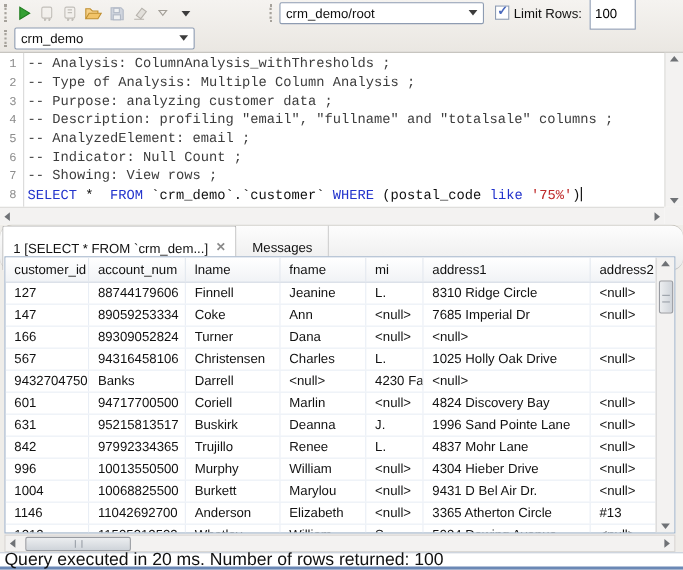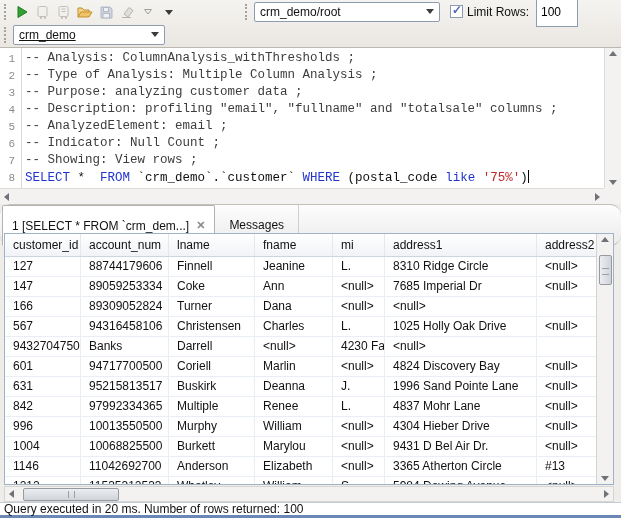--- a/index.html
+++ b/index.html
@@ -10,21 +10,21 @@
   .toolbar { position:absolute; top:0; left:0; right:0; height:47px;
              background:linear-gradient(#f5f3f0,#eae7e2); }
   .tb-row { display:flex; align-items:center; height:23px; padding:0 2px; }
   .grip { width:3px; height:16px; border-left:2px dotted #a6a29b; margin:0 4px 0 2px; }
   .tb-btn { width:21px; height:20px; display:flex; align-items:center; justify-content:center; }
   .combo { height:20px; background:#fff; border:1px solid #8e9cb2; border-radius:2px;
            display:flex; align-items:center; padding:0 5px; }
   .combo .cbo-arrow { margin-left:auto; width:0; height:0; border-left:4px solid transparent;
            border-right:4px solid transparent; border-top:5px solid #3c3c3c; }
   .combo-root { width:186px; margin-left:2px;gap:44px; }
-  .combo-profile { width:152px; margin-left:2px;text-decoration:underline; }
+  .combo-profile { width:164px; margin-left:2px; }
   .spacer70 { width:64px; }
   .checkbox { width:13px; height:13px; background:#fff; border:1px solid #8e9cb2;
               margin:0 4px 0 10px; position:relative; }
   .checkbox .check { position:absolute; left:1px; top:-3px; color:#4a69bd; font-size:12px; font-weight:bold; }
   .limit-input { width:42px; height:30px; background:#fff; border:1px solid #8e9cb2;
                  margin-left:7px; padding:1px 4px; font-size:12px; }
 
   
   .editor { position:absolute; top:47px; left:0; right:0; height:157px;
             background:#fff; border-top:1px solid #bab7b1; }
@@ -90,21 +90,21 @@
   .grid-hscroll { left:0; right:0; bottom:0; border:1px solid #d7d5d2; background:#f3f2f1; }
   .sb-thumb-h { position:absolute; left:18px; top:1px; width:96px; height:13px;
                 border:1px solid #979aa0; border-radius:2px;
                 background:linear-gradient(#eceef0,#cfd4da); }
   .sb-thumb-h:after { content:""; position:absolute; top:2px; bottom:2px; left:44px;
                 width:5px; border-left:1px solid #9aa0a8; border-right:1px solid #9aa0a8; }
 
   
   .statusbar { position:absolute; left:0; right:0; bottom:0; height:16px; background:#fff;
                border-top:1px solid #c2cbd8; border-bottom:3px solid #6b88b5;
-               font-size:12px; padding:0 4px; line-height:13px; }
+               font-size:16px; padding:0 4px; line-height:13px; }
 </style>
 </head>
 <body>
 
 <div class="toolbar">
   <div class="tb-row">
     <span class="grip"></span>
 
     <span class="tb-btn">
       <svg width="16" height="16">
@@ -284,21 +284,21 @@
             <div class="cell">95215813517</div>
             <div class="cell">Buskirk</div>
             <div class="cell">Deanna</div>
             <div class="cell">J.</div>
             <div class="cell">1996 Sand Pointe Lane</div>
             <div class="cell">&lt;null&gt;</div>
           </div>
           <div class="row">
             <div class="cell">842</div>
             <div class="cell">97992334365</div>
-            <div class="cell">Multiple</div>
+            <div class="cell">Trujillo</div>
             <div class="cell">Renee</div>
             <div class="cell">L.</div>
             <div class="cell">4837 Mohr Lane</div>
             <div class="cell">&lt;null&gt;</div>
           </div>
           <div class="row">
             <div class="cell">996</div>
             <div class="cell">10013550500</div>
             <div class="cell">Murphy</div>
             <div class="cell">William</div>

